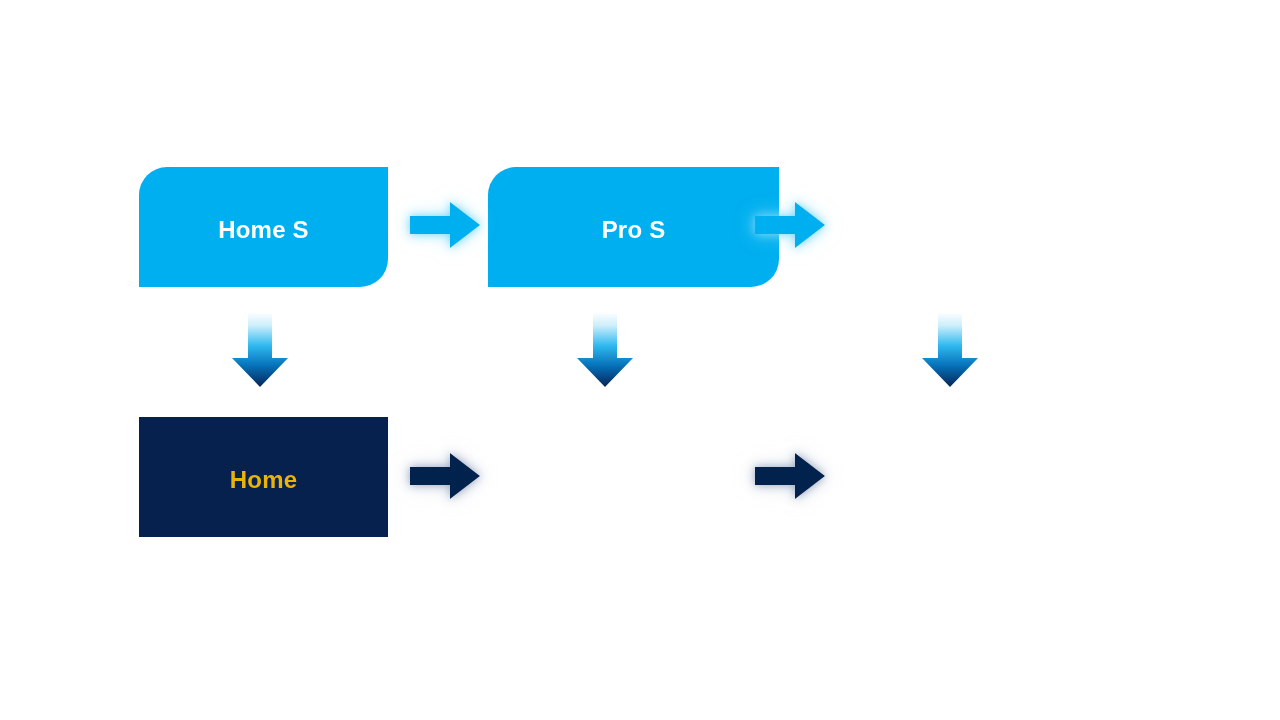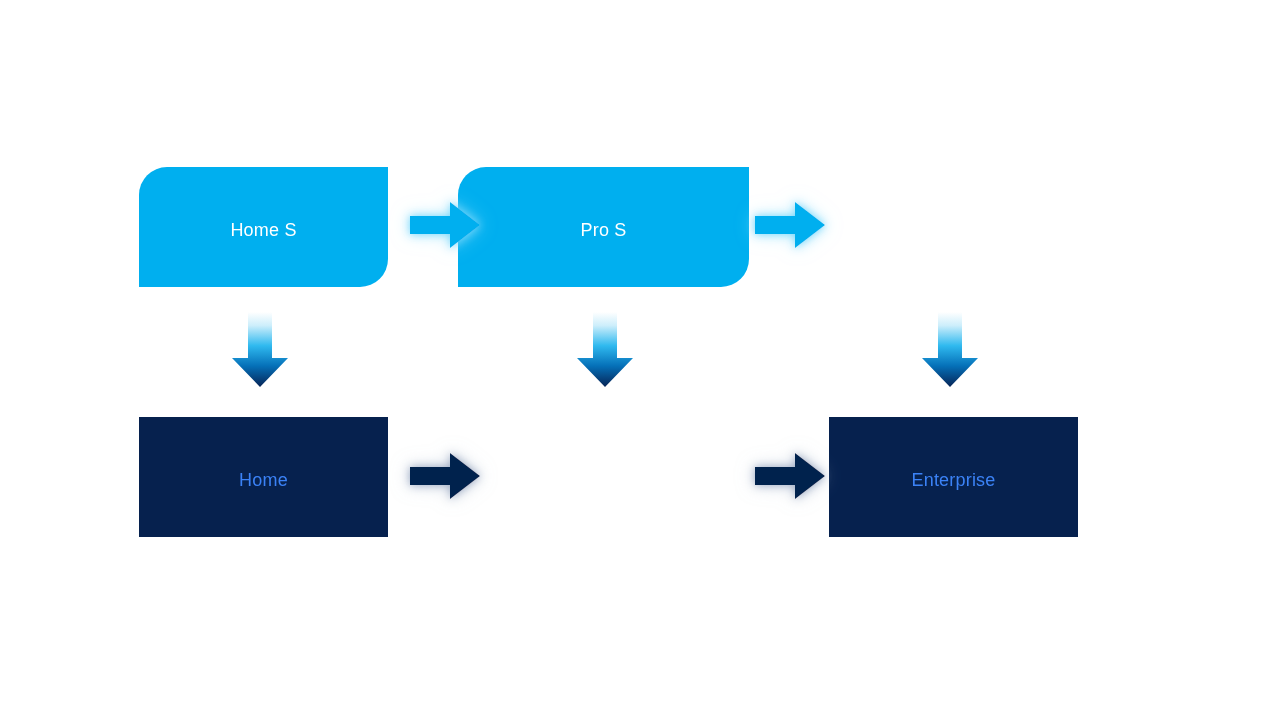--- a/index.html
+++ b/index.html
@@ -22,51 +22,51 @@
   
   .node {
     position: absolute;
     display: flex;
     align-items: center;
     justify-content: center;
     box-sizing: border-box;
   }
   .node .node-label {
     color: #ffffff;
-    font-size: 18px;
-    font-weight: 400;
+    font-size: 24px;
+    font-weight: 700;
     letter-spacing: 0.2px;
     line-height: 1;
     white-space: nowrap;
     margin-top: 6px;
   }
 
   
   .tier-top { background: #00AFEF; }
   .tier-top .node-label { color: #ffffff; }
 
   
   .tier-bottom { background: #06214E; }
-  .tier-bottom .node-label { color: #3b82f6; }
+  .tier-bottom .node-label { color: #eab308; }
 
   
   .r-diag  { border-radius: 28px 0 28px 0; }          
   .r-diag-right { border-radius: 28px 28px 28px 0; }  
   .r-none  { border-radius: 0; }
 
   
   .arrow {
     position: absolute;
     overflow: visible;
   }
   .arrow svg { display: block; overflow: visible; }
 
   
   .n1 { left: 139px; width: 249px; }
-  .n2 { left: 458px; width: 291px; }
+  .n2 { left: 488px; width: 291px; }
   .n3 { left: 829px; width: 249px; }
   .row-top    { top: 167px; height: 120px; }
   .row-bottom { top: 417px; height: 120px; }
 </style>
 </head>
 <body>
 
 <div id="stage">
 
   <div class="node tier-top row-top n1 r-diag">
@@ -145,23 +145,20 @@
       </defs>
       <path d="M24,4 L48,4 L48,50 L64,50 L36,79 L8,50 L24,50 Z" fill="url(#vgrad3)"></path>
     </svg>
   </div>
 
   <div class="node tier-bottom row-bottom n1 r-none">
     <span class="node-label">Home</span>
   </div>
 
 
-  <div class="node tier-bottom row-bottom n3 r-none">
-    <span class="node-label">Enterprise</span>
-  </div>
 
   <div class="arrow" style="left:404px; top:448px; width:82px; height:56px;">
     <svg width="82" height="56" viewBox="0 0 82 56">
       <defs>
         <filter id="glowDark1" x="-60%" y="-60%" width="220%" height="220%">
           <feDropShadow dx="0" dy="0" stdDeviation="4" flood-color="#8F9FBA" flood-opacity="0.85"></feDropShadow>
           <feDropShadow dx="0" dy="0" stdDeviation="8" flood-color="#AEBCD2" flood-opacity="0.5"></feDropShadow>
         </filter>
       </defs>
       <path d="M6,19 L46,19 L46,5 L76,28 L46,51 L46,37 L6,37 Z" fill="#06214E" filter="url(#glowDark1)"></path>

